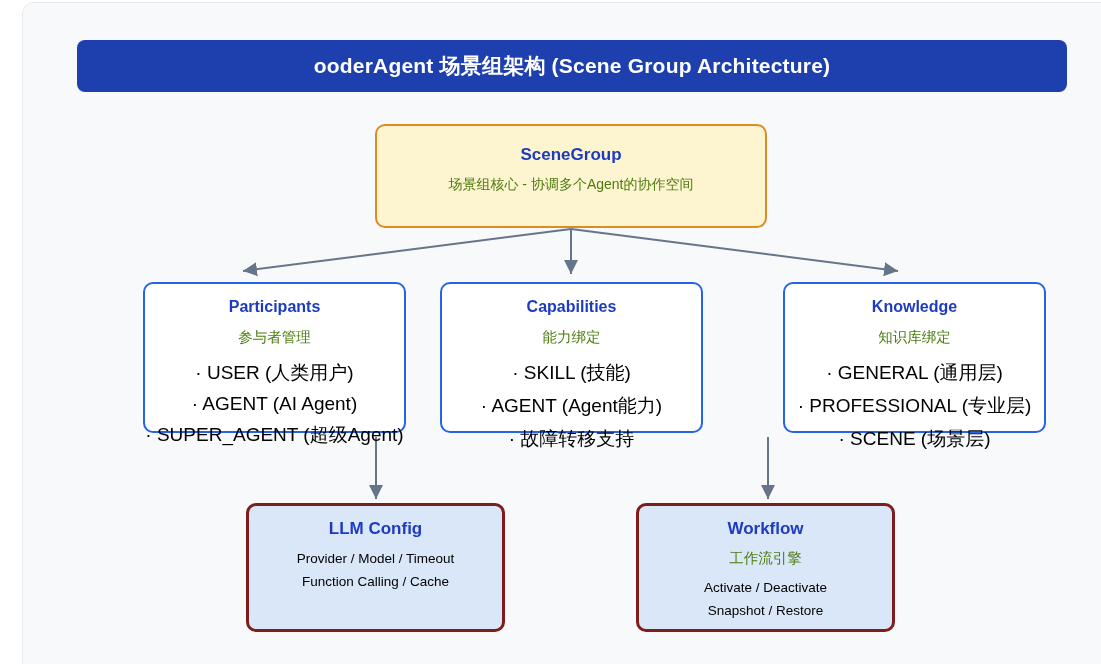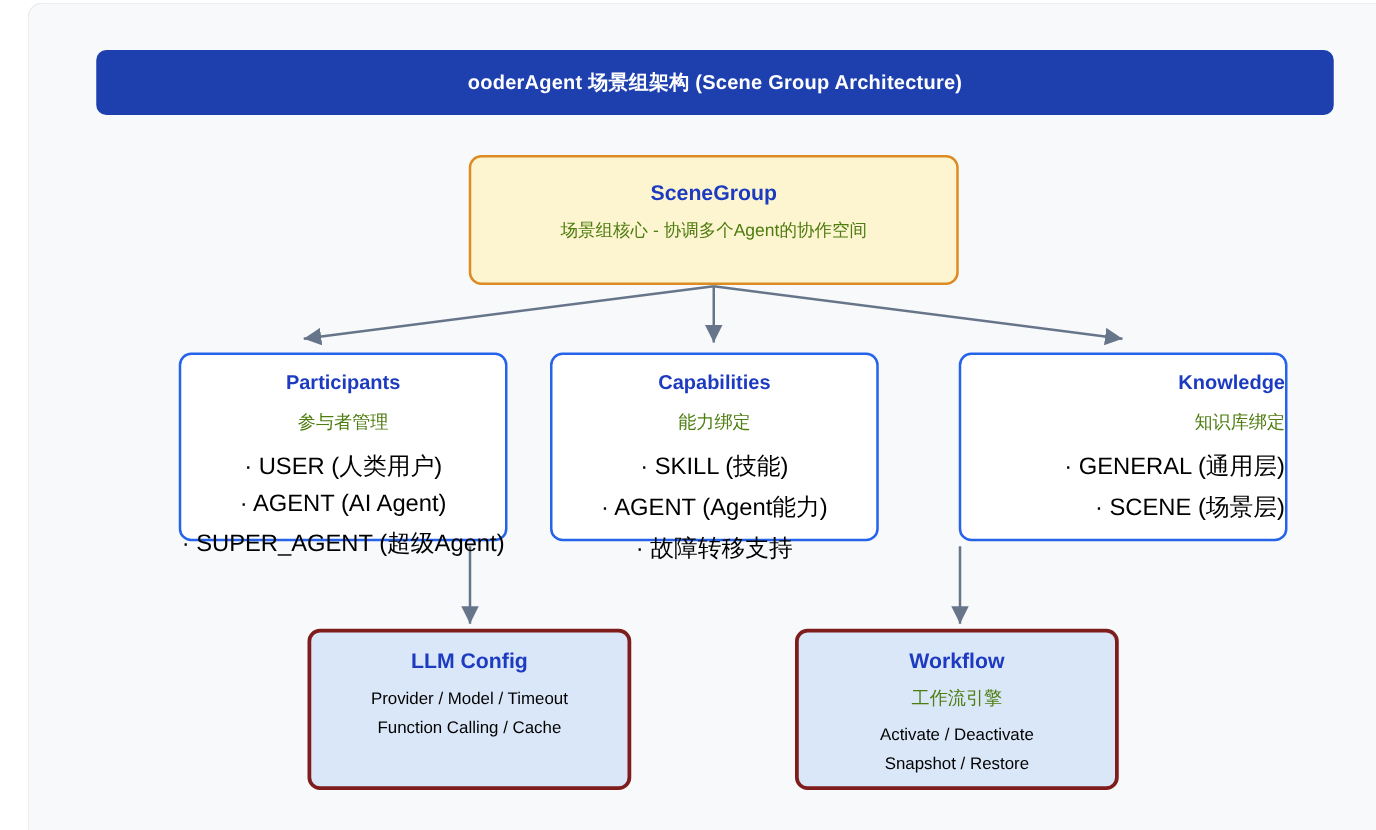--- a/index.html
+++ b/index.html
@@ -11,21 +11,21 @@
     position:absolute; left:22px; top:2px; width:1079px; height:662px;
     background:#f8f9fa;
     border:1px solid #e6ebf0; border-right:none; border-bottom:none;
     border-radius:12px 0 0 0;
     box-sizing:border-box;
   }
 
   .header {
     position:absolute; left:77px; top:40px; width:990px; height:52px;
     background:#1e40af; border-radius:8px;
-    color:#ffffff; font-weight:bold; font-size:16px; letter-spacing:0.2px;
+    color:#ffffff; font-weight:bold; font-size:21px; letter-spacing:0.2px;
     display:flex; align-items:center; justify-content:center;
   }
 
   .node { position:absolute; box-sizing:border-box; text-align:center; }
 
   .node-title { font-weight:bold; color:#1d3bc1; }
   .node-sub   { color:#4d7c0f; }
   .item       { white-space:nowrap; }
 
   .scene {
@@ -34,21 +34,21 @@
   }
   .scene .node-title { margin-top:19px; font-size:17px;text-align:center; }
   .scene .node-sub   { margin-top:11px; font-size:14px; }
 
   .mid {
     top:282px; width:263px; height:151px;
     background:#ffffff; border:2px solid #2563eb; border-radius:10px;
   }
   .mid.pos-participants { left:114px;margin-left:29px; }
   .mid.pos-capabilities { left:440px; }
-  .mid.pos-knowledge    { left:767px;text-align:right; }
+  .mid.pos-knowledge    { left:783px; }
   .mid .node-title { margin-top:14px; font-size:16px; }
   .mid .node-sub   { margin-top:12px; font-size:14.5px; }
   .mid .items      { margin-top:13px; }
   .mid .item       { color:#000000; font-size:19px; margin-top:7px; }
   .mid .item:first-child { margin-top:0; }
 
   .bottom {
     top:503px; width:259px; height:129px;
     background:#dae7f8; border:3px solid #7f1d1d; border-radius:10px;
   }
@@ -109,20 +109,21 @@
       <div class="item">· AGENT (Agent能力)</div>
       <div class="item">· 故障转移支持</div>
     </div>
   </div>
 
   <div class="node mid pos-knowledge">
     <div class="node-title">Knowledge</div>
     <div class="node-sub">知识库绑定</div>
     <div class="items">
       <div class="item">· GENERAL (通用层)</div>
+      <div class="item">· PROFESSIONAL (专业层)</div>
       <div class="item">· SCENE (场景层)</div>
     </div>
   </div>
 
   <div class="node bottom pos-llm">
     <div class="node-title">LLM Config</div>
     <div class="items">
       <div class="item">Provider / Model / Timeout</div>
       <div class="item">Function Calling / Cache</div>
     </div>

